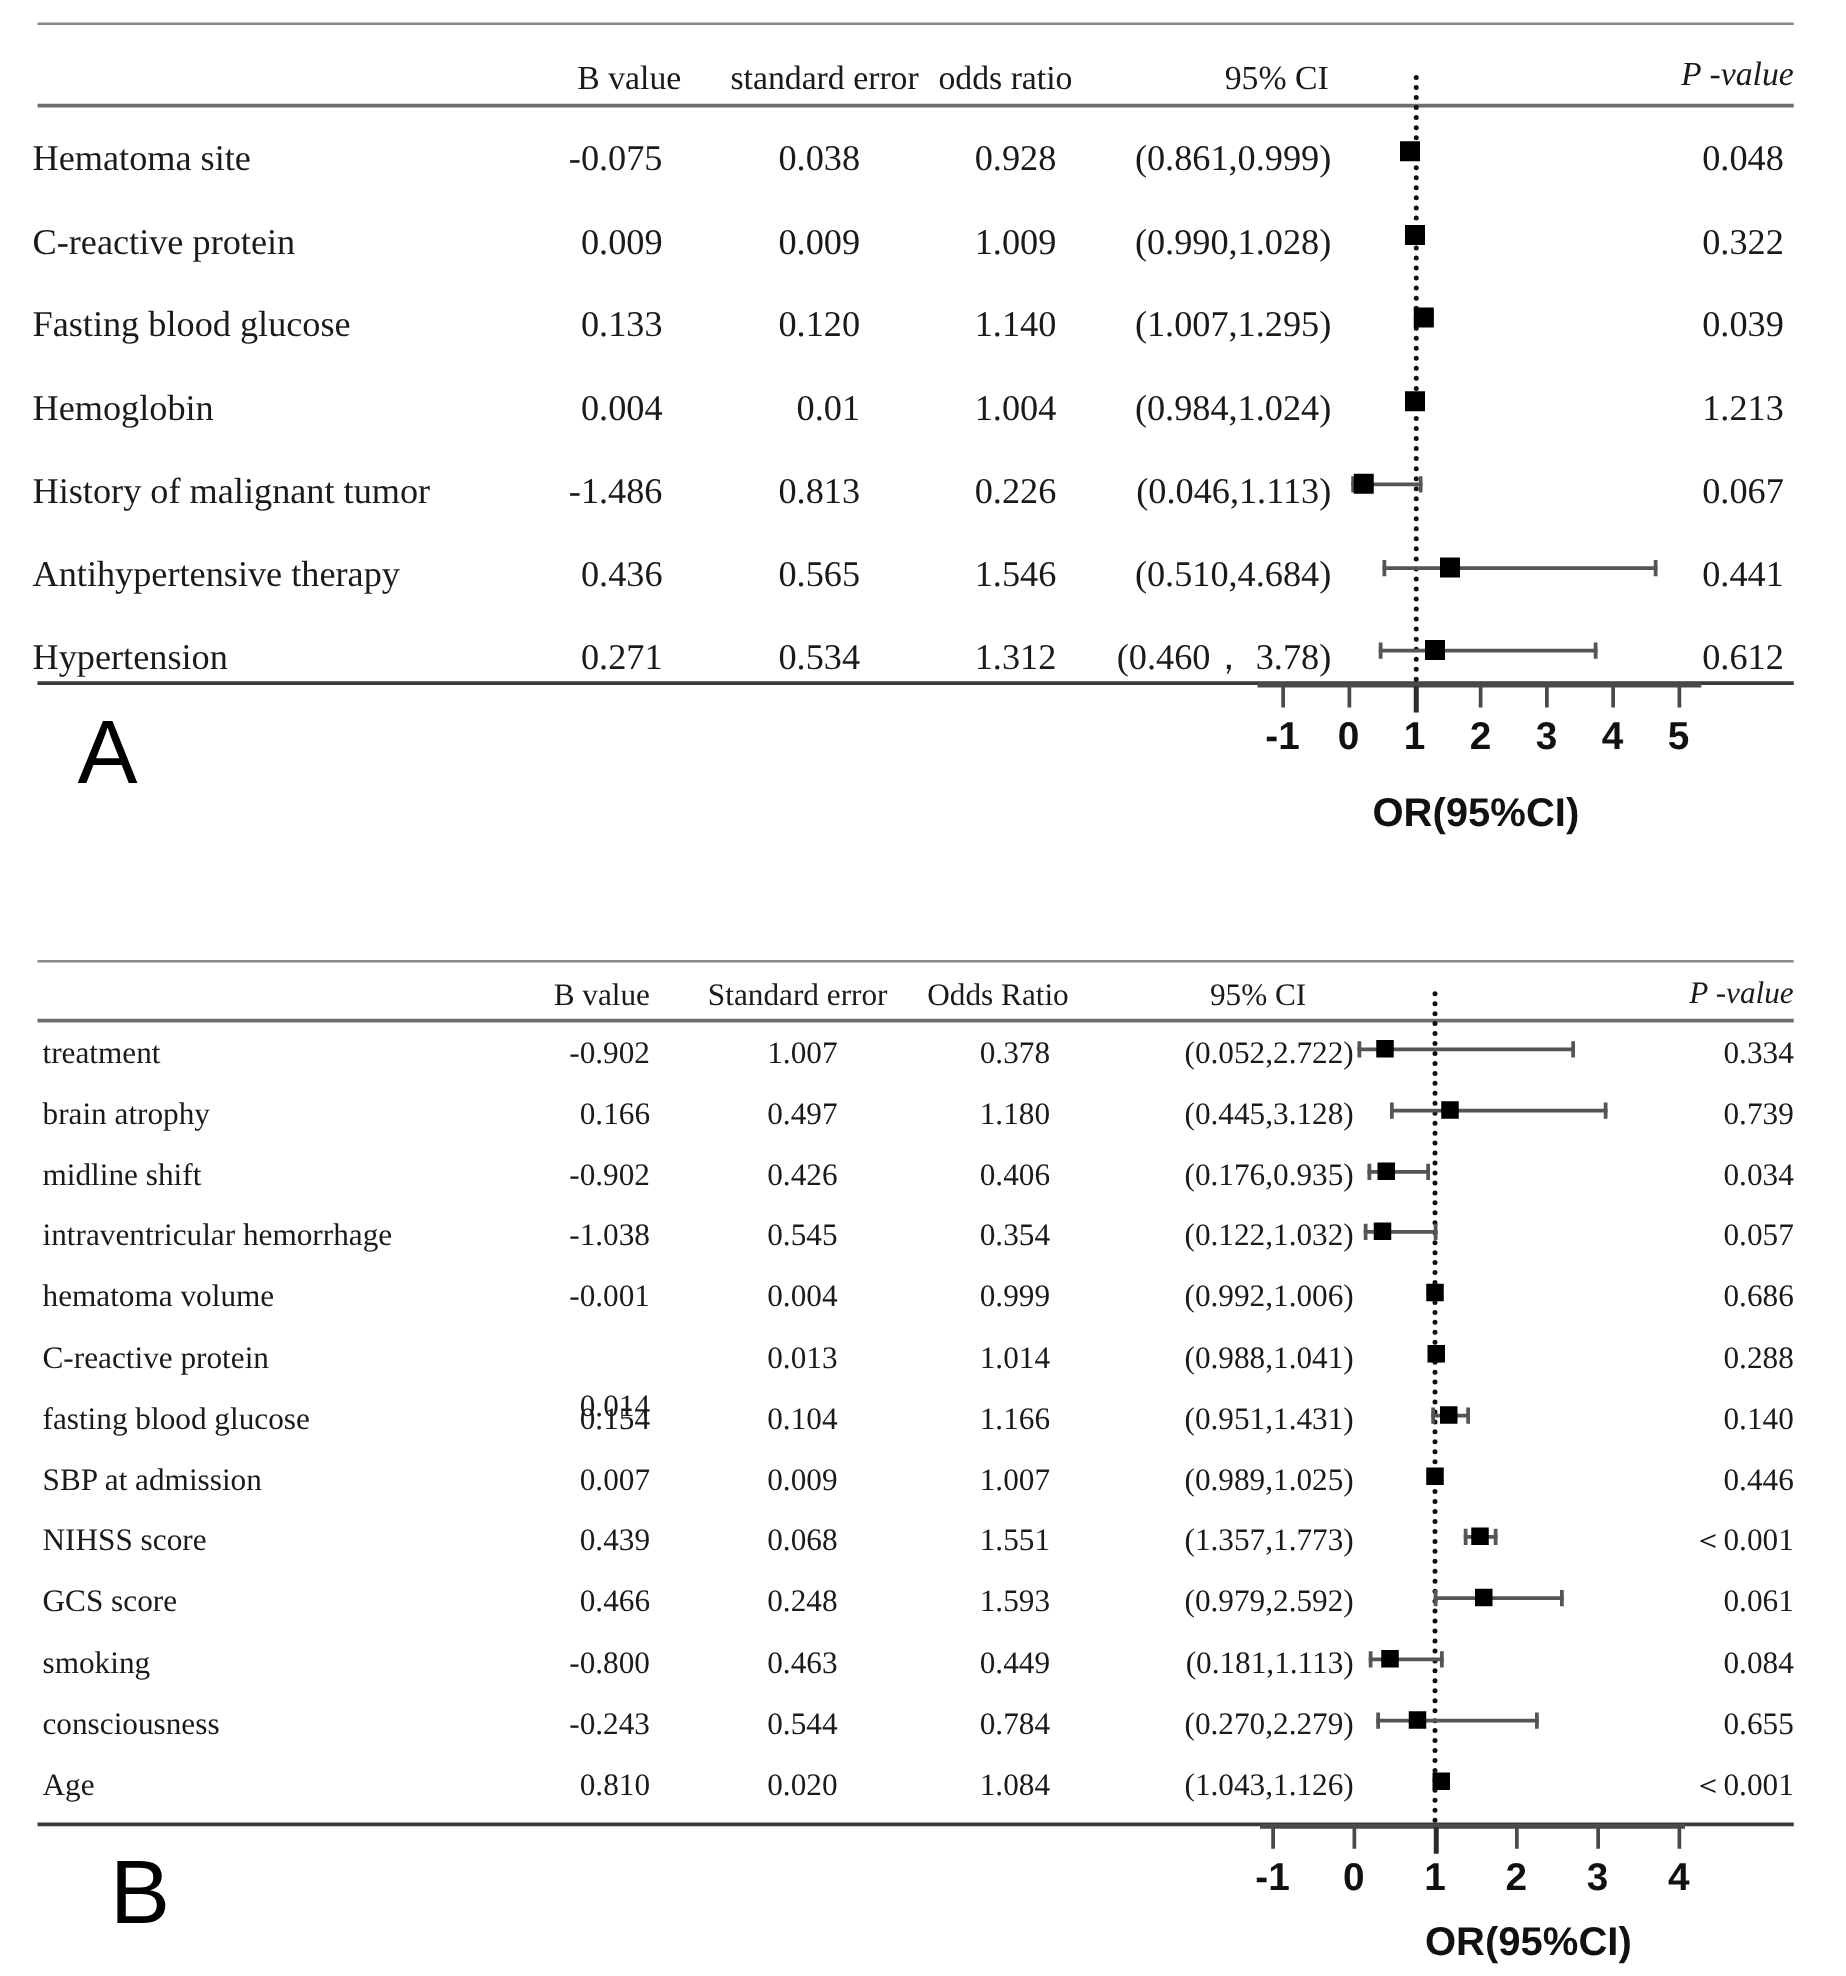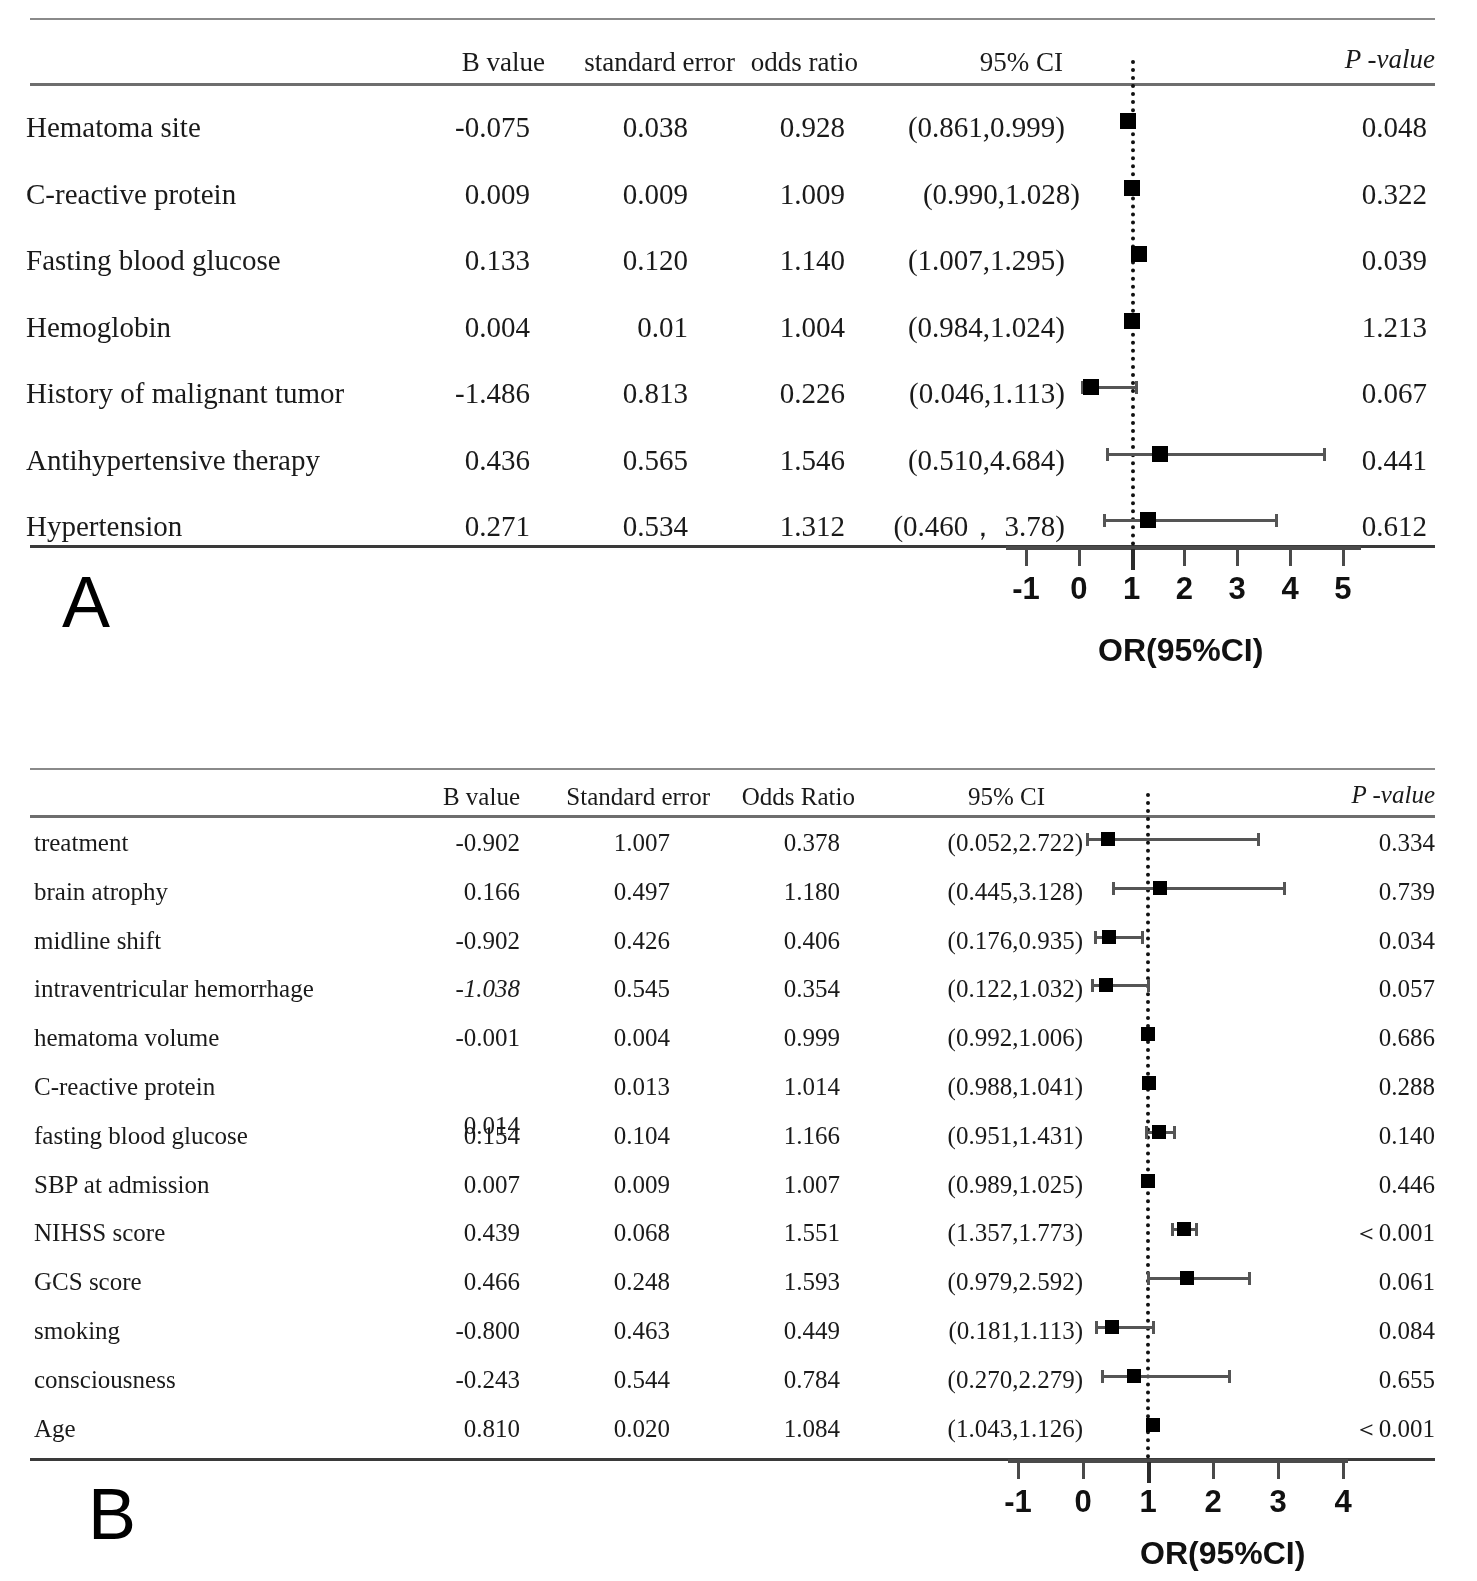--- a/index.html
+++ b/index.html
@@ -134,21 +134,21 @@
         <div class="cell num" style="left:558px; top:113px; width:130px;">0.038</div>
         <div class="cell num" style="left:715px; top:113px; width:130px;">0.928</div>
         <div class="cell ctr" style="left:830px; top:113px; width:235px;">(0.861,0.999)</div>
         <div class="cell num" style="left:1262px; top:113px; width:165px;">0.048</div>
       </div>
       <div>
         <div class="cell label" style="left:26px; top:179.5px; width:520px; text-align:left;">C-reactive protein</div>
         <div class="cell num" style="left:400px; top:179.5px; width:130px;">0.009</div>
         <div class="cell num" style="left:558px; top:179.5px; width:130px;">0.009</div>
         <div class="cell num" style="left:715px; top:179.5px; width:130px;">1.009</div>
-        <div class="cell ctr" style="left:807px; top:179.5px; width:235px;padding-left:38px;">(0.990,1.028)</div>
+        <div class="cell ctr" style="left:830px; top:179.5px; width:235px;">(0.990,1.028)</div>
         <div class="cell num" style="left:1262px; top:179.5px; width:165px;">0.322</div>
       </div>
       <div>
         <div class="cell label" style="left:26px; top:246px; width:520px; text-align:left;">Fasting blood glucose</div>
         <div class="cell num" style="left:400px; top:246px; width:130px;">0.133</div>
         <div class="cell num" style="left:558px; top:246px; width:130px;">0.120</div>
         <div class="cell num" style="left:715px; top:246px; width:130px;">1.140</div>
         <div class="cell ctr" style="left:830px; top:246px; width:235px;">(1.007,1.295)</div>
         <div class="cell num" style="left:1262px; top:246px; width:165px;">0.039</div>
       </div>
@@ -288,21 +288,21 @@
       <div>
         <div class="cell label" style="left:34px; top:927.6px; width:520px; text-align:left;">midline shift</div>
         <div class="cell num" style="left:390px; top:927.6px; width:130px;">-0.902</div>
         <div class="cell num" style="left:540px; top:927.6px; width:130px;">0.426</div>
         <div class="cell num" style="left:710px; top:927.6px; width:130px;">0.406</div>
         <div class="cell ctr" style="left:848px; top:927.6px; width:235px;">(0.176,0.935)</div>
         <div class="cell num" style="left:1270px; top:927.6px; width:165px;">0.034</div>
       </div>
       <div>
         <div class="cell label" style="left:34px; top:976.4px; width:520px; text-align:left;">intraventricular hemorrhage</div>
-        <div class="cell num" style="left:390px; top:976.4px; width:130px;font-style:italic;">-1.038</div>
+        <div class="cell num" style="left:390px; top:976.4px; width:130px;">-1.038</div>
         <div class="cell num" style="left:540px; top:976.4px; width:130px;">0.545</div>
         <div class="cell num" style="left:710px; top:976.4px; width:130px;">0.354</div>
         <div class="cell ctr" style="left:848px; top:976.4px; width:235px;">(0.122,1.032)</div>
         <div class="cell num" style="left:1270px; top:976.4px; width:165px;">0.057</div>
       </div>
       <div>
         <div class="cell label" style="left:34px; top:1025.2px; width:520px; text-align:left;">hematoma volume</div>
         <div class="cell num" style="left:390px; top:1025.2px; width:130px;">-0.001</div>
         <div class="cell num" style="left:540px; top:1025.2px; width:130px;">0.004</div>
         <div class="cell num" style="left:710px; top:1025.2px; width:130px;">0.999</div>

